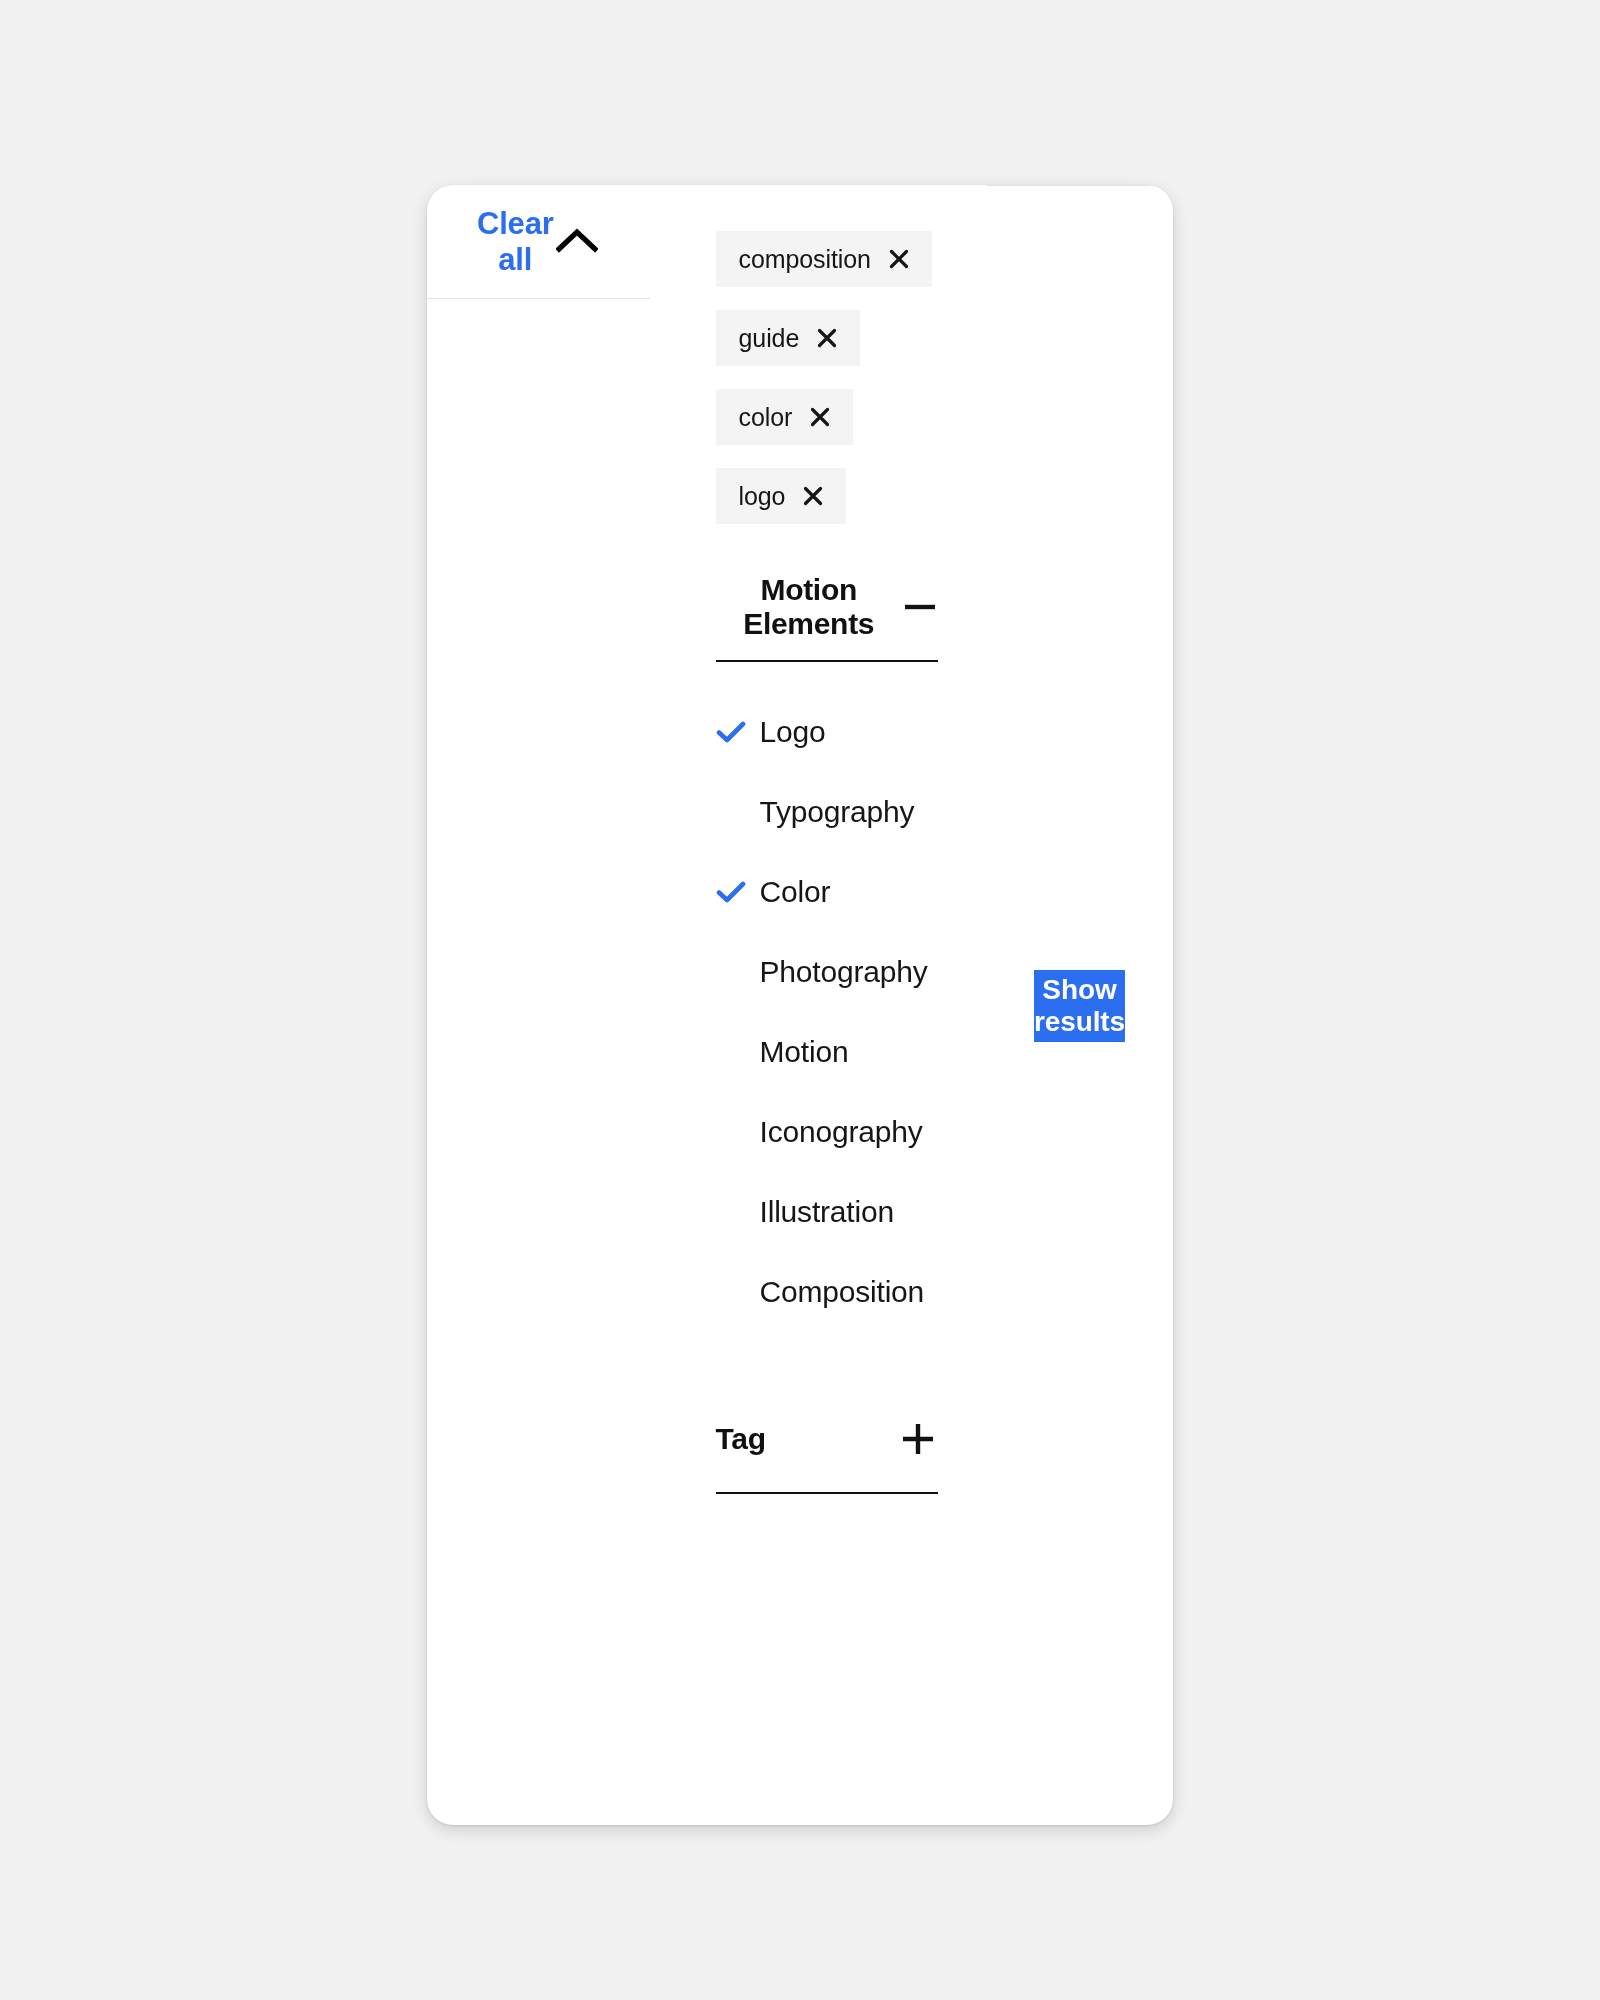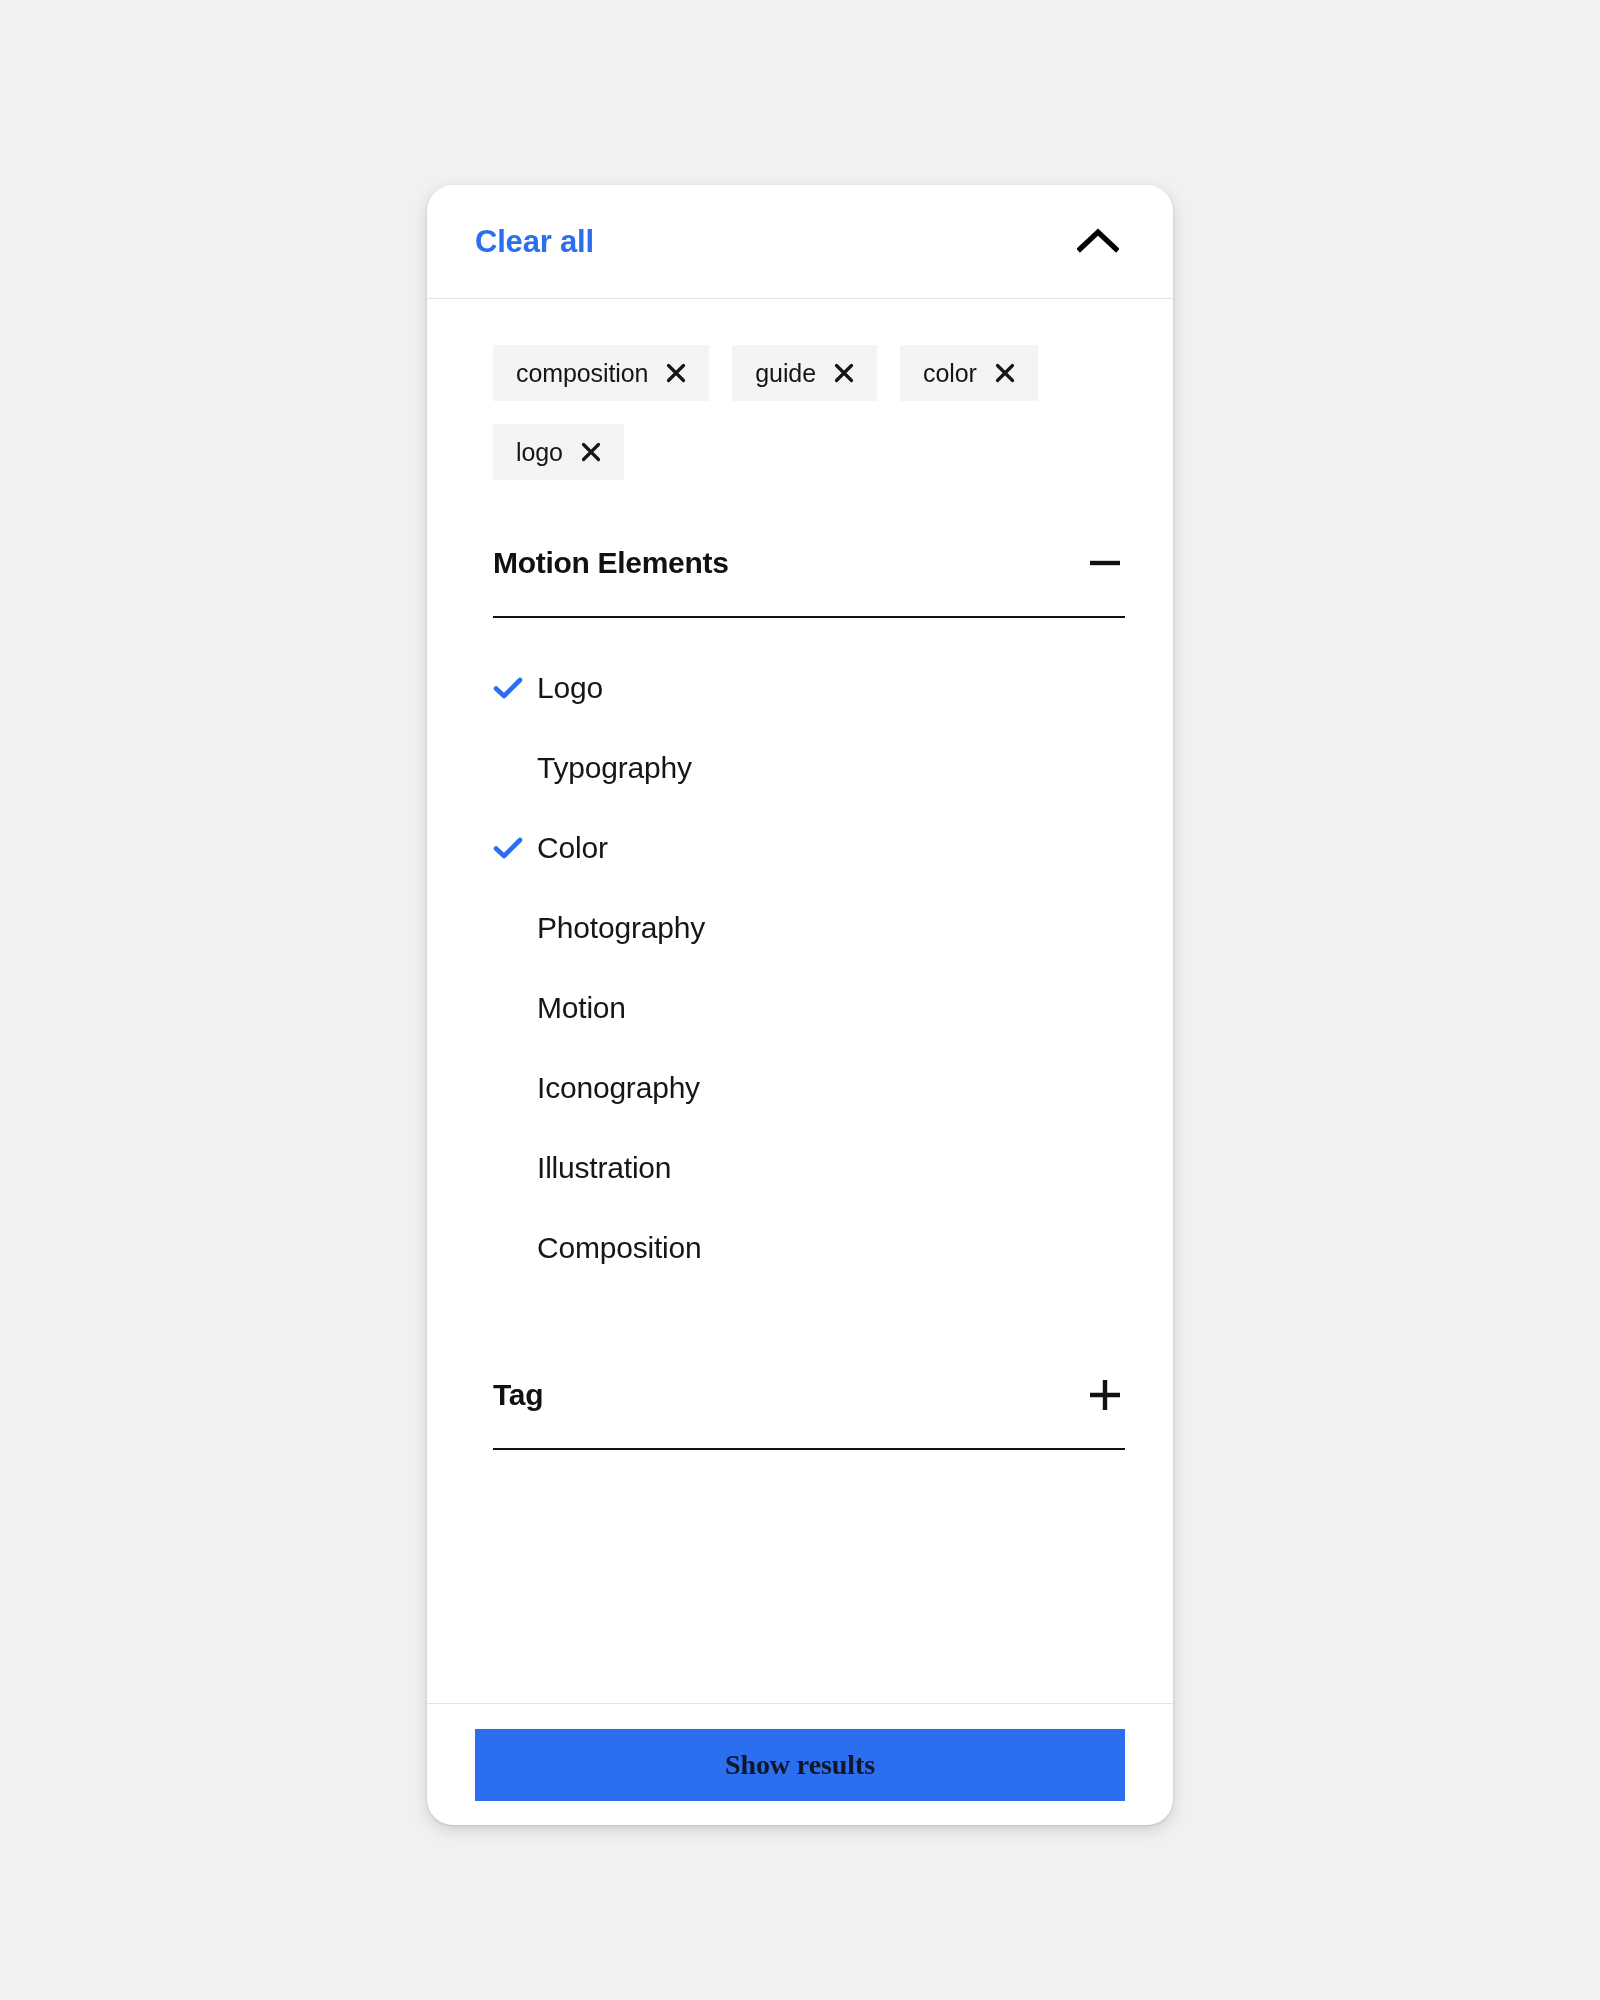--- a/index.html
+++ b/index.html
@@ -22,21 +22,21 @@
   .filter-card {
     position: absolute;
     left: 427px;
     top: 185px;
     width: 746px;
     height: 1640px;
     background: #ffffff;
     border-radius: 26px;
     box-shadow: 0 5px 16px rgba(0,0,0,0.14), 0 1px 3px rgba(0,0,0,0.10);
     display: flex;
-    flex-direction: column;
+    flex-direction: row;
     overflow: hidden;
   }
 
   
   .card-header {
     height: 114px;
     flex: 0 0 114px;
     border-bottom: 1px solid #e3e3e3;
     display: flex;
     align-items: center;
@@ -186,27 +186,27 @@
     border-top: 1px solid #e3e3e3;
     display: flex;
     align-items: center;
     padding: 0 48px;
   }
 
   .show-results {
     width: 100%;
     height: 72px;
     background: #2b6ef0;
-    color: #0f172a;
+    color: #ffffff;
     border: none;
     font-size: 28px;
     font-weight: bold;
     letter-spacing: -0.1px;
     cursor: pointer;
-    font-family: Liberation Serif, serif;
+    font-family: Liberation Sans, sans-serif;
   }
 </style>
 </head>
 <body>
 
 <div class="filter-card">
 
   <div class="card-header">
     <button class="clear-all">Clear all</button>
 

